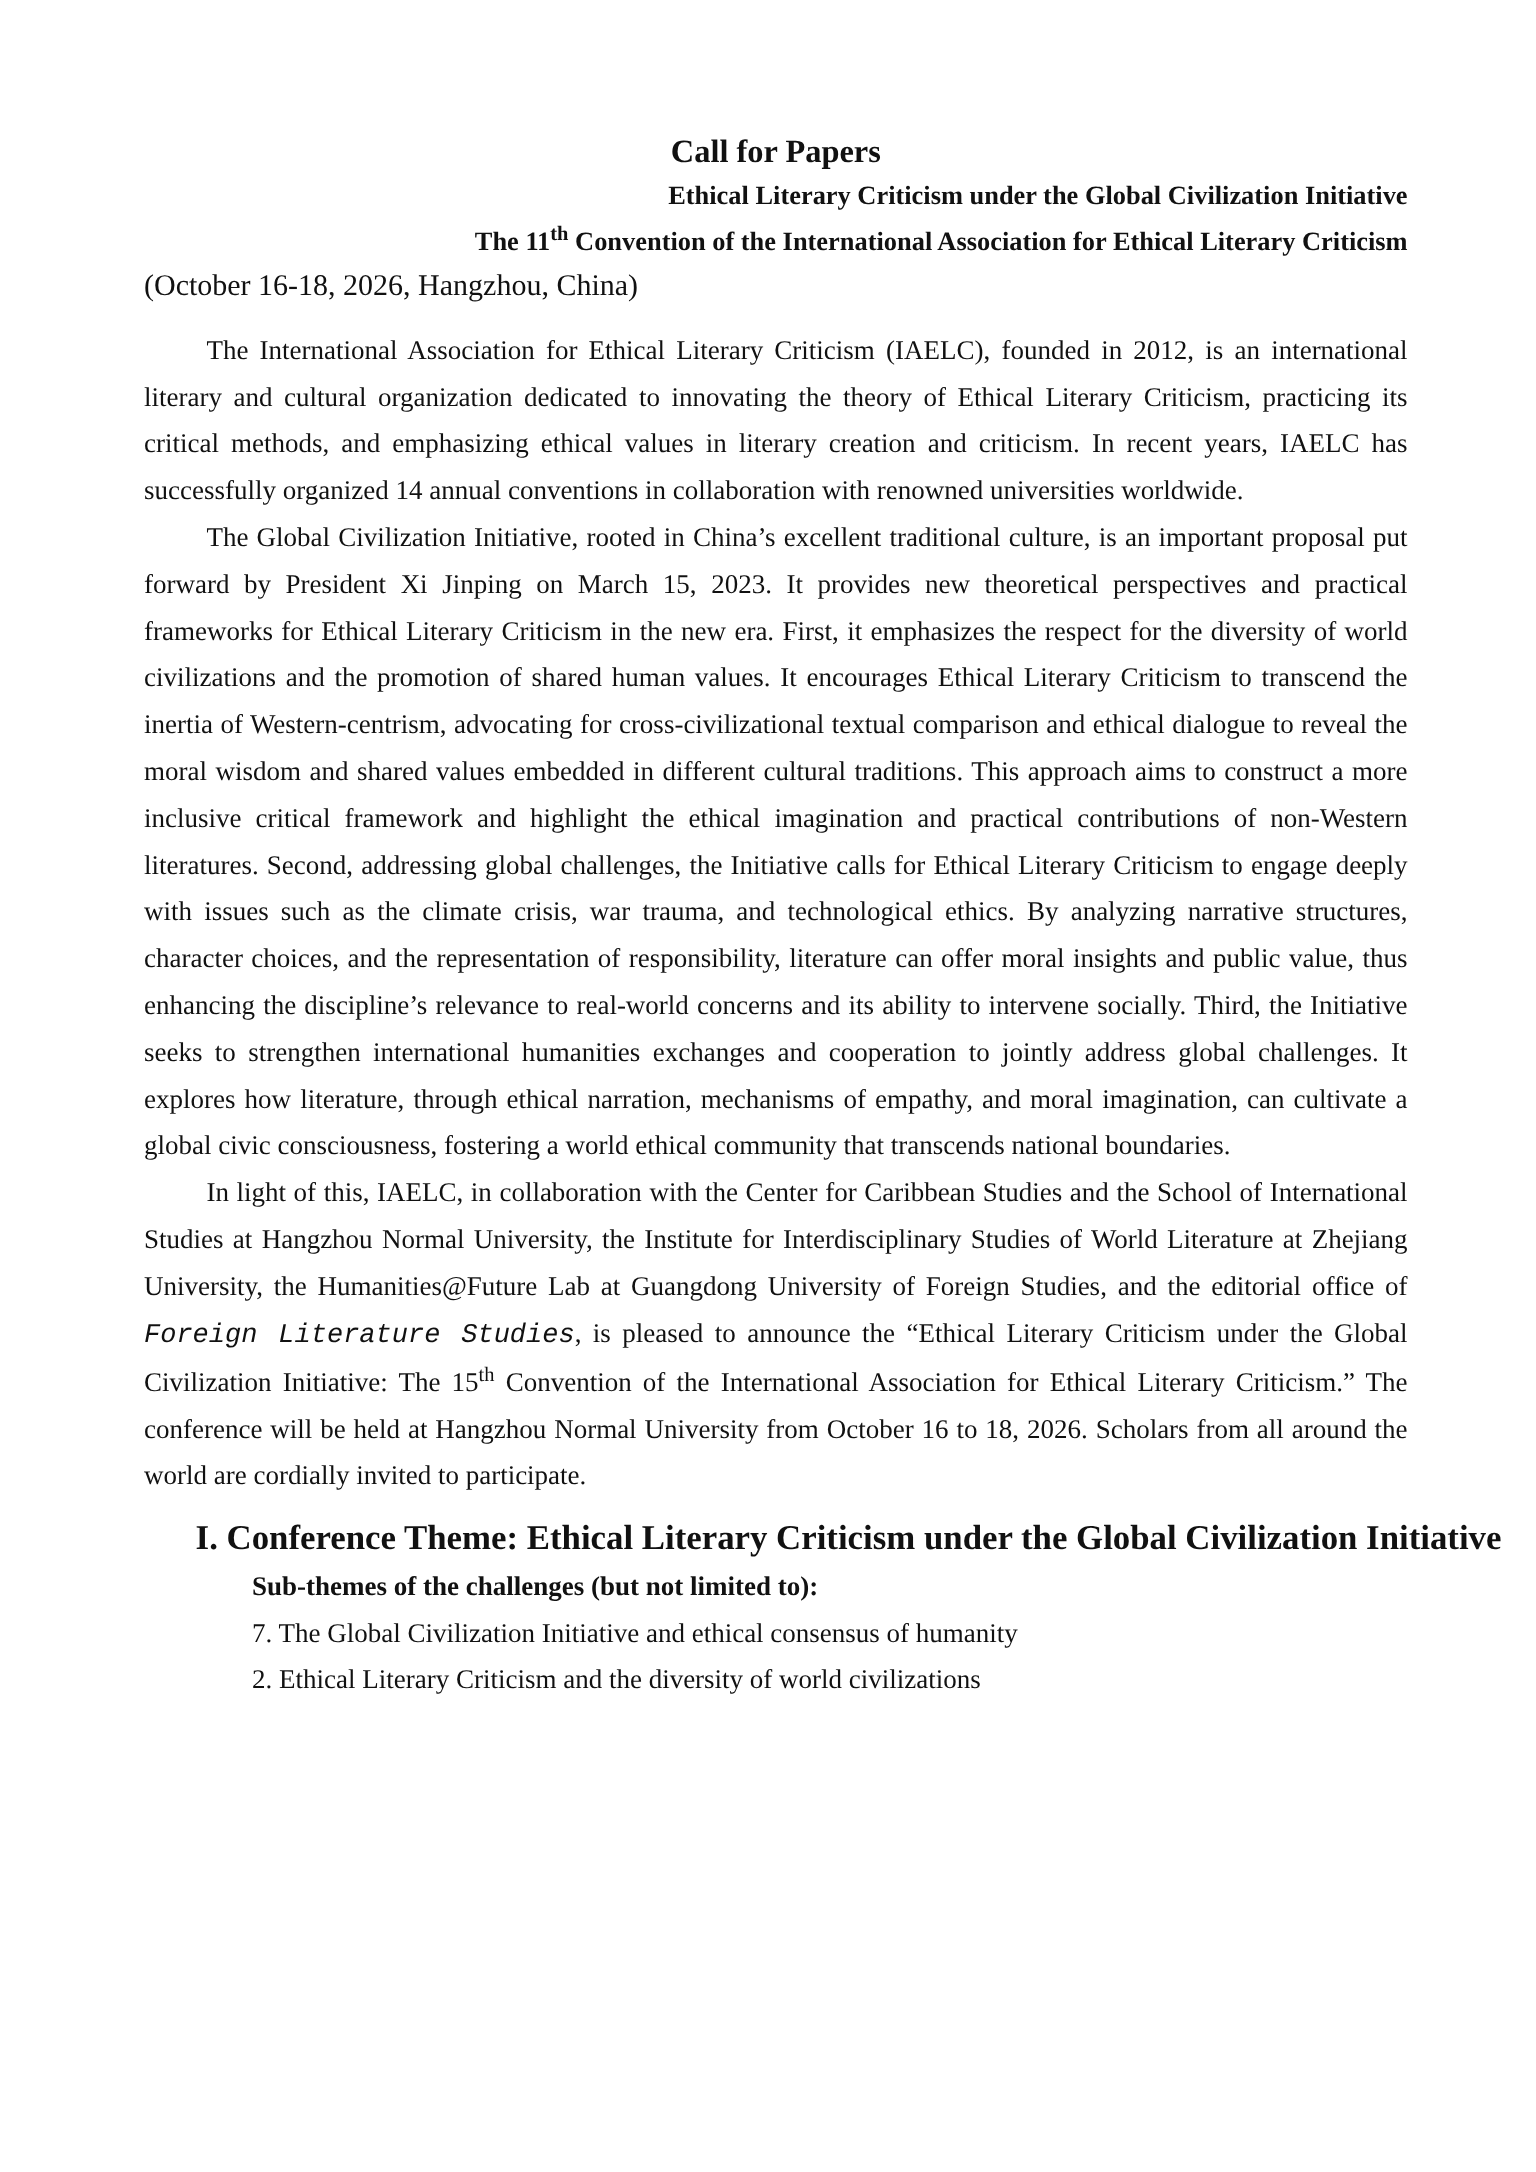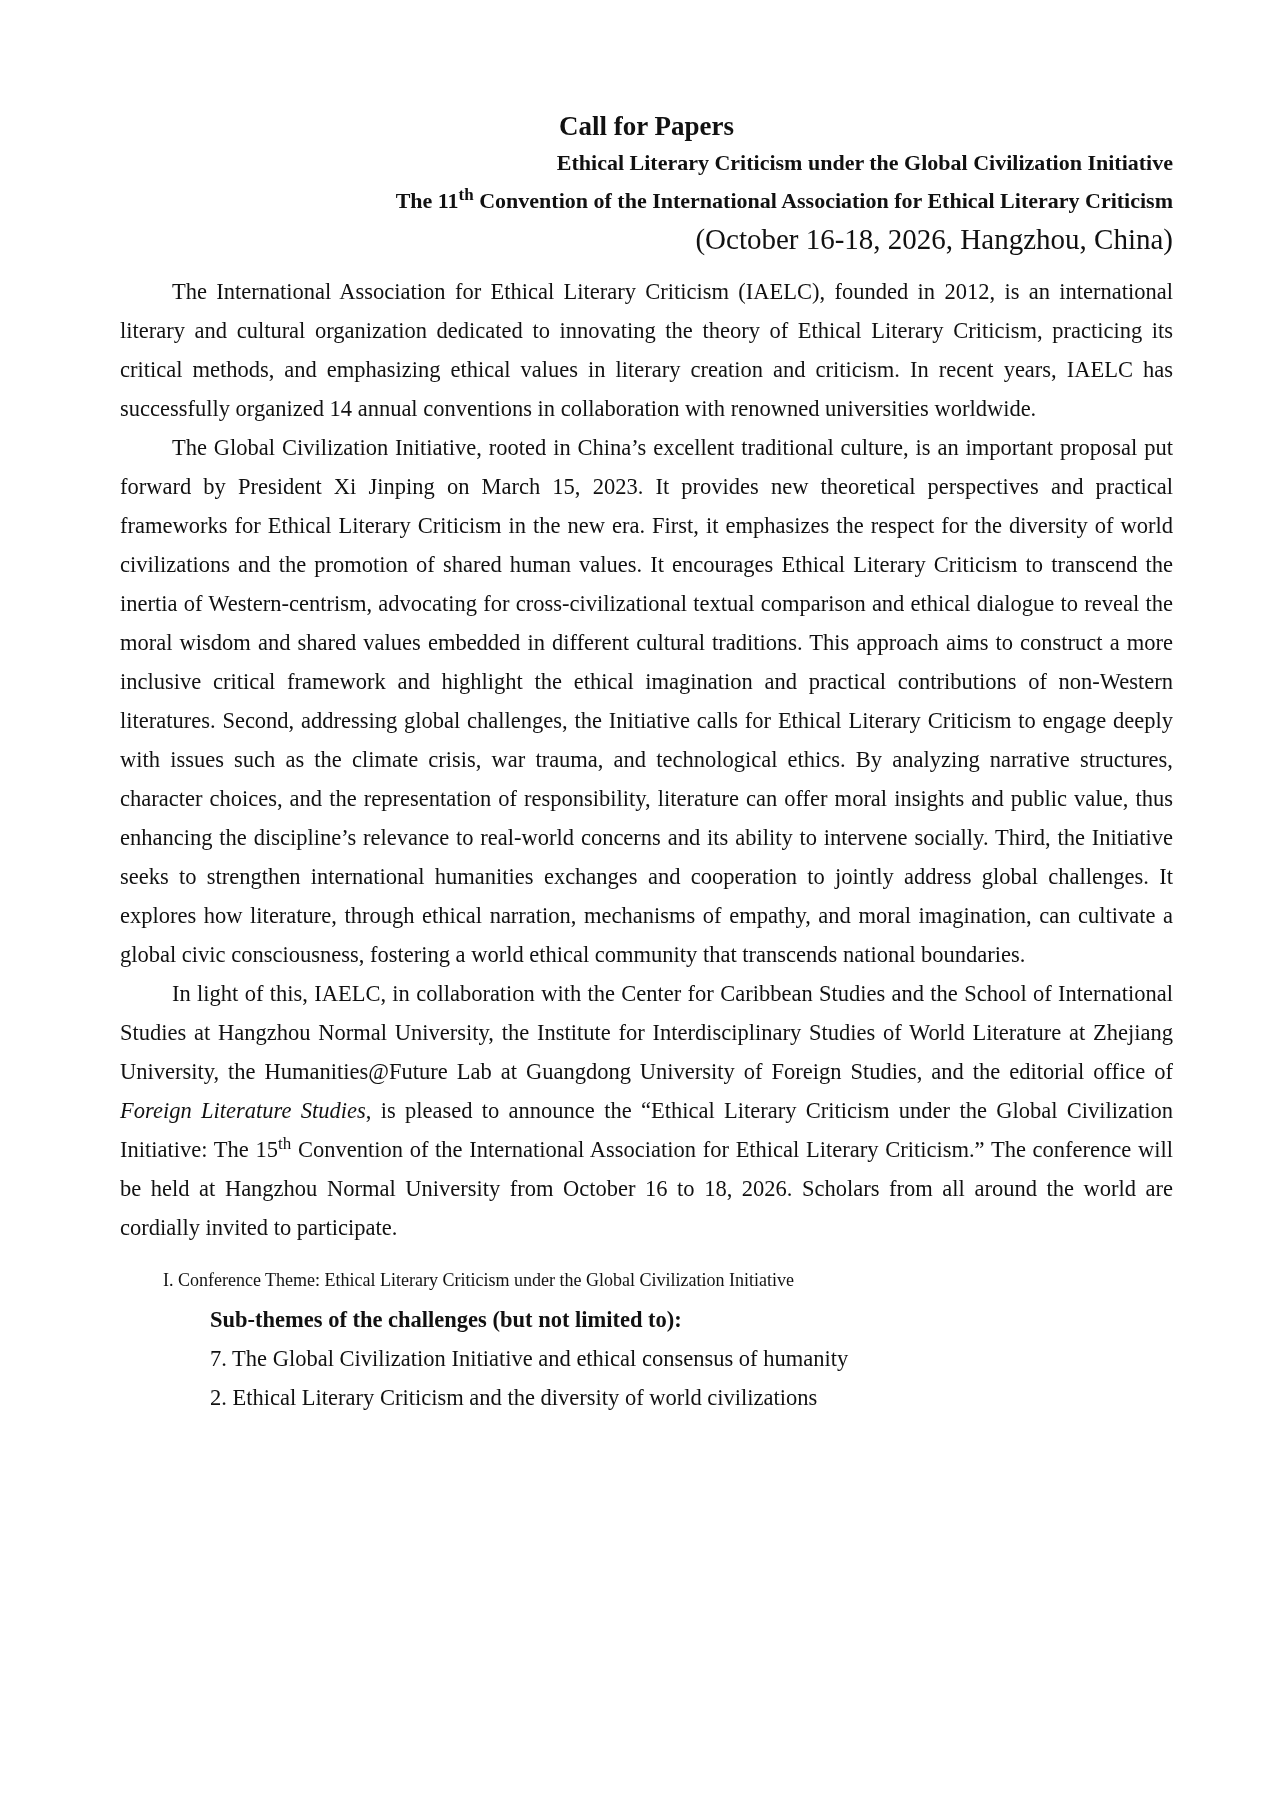--- a/index.html
+++ b/index.html
@@ -30,42 +30,42 @@
     }
     .subtitle {
       text-align: right;
       font-weight: bold;
       font-size: 22px;
       line-height: 38px;
       margin: 0;
       white-space: nowrap;
     }
     .dateline {
-      text-align: right;
-      font-size: 29px;
+      text-align: left;
+      font-size: 25px;
       line-height: 38px;
       margin: 0 0 14px 0;
     }
     sup {
       font-size: 17px;
       line-height: 0;
       vertical-align: super;
       margin-top: 48px;
     }
     .para {
       font-size: 22.5px;
       line-height: 39px;
       text-align: justify;
       text-indent: 52px;
       margin: 0;
     }
-    .para em { font-style: italic; }
+    .para em { font-style: italic; font-family: Liberation Mono, monospace; }
     .section-head {
-      font-weight: normal;
-      font-size: 18px;
+      font-weight: bold;
+      font-size: 29px;
       line-height: 39px;
       margin: 14px 0 0 43px;
       white-space: nowrap;
     }
     .subthemes-head {
       font-weight: bold;
       font-size: 22.5px;
       line-height: 39px;
       margin: 0 0 0 90px;
     }

